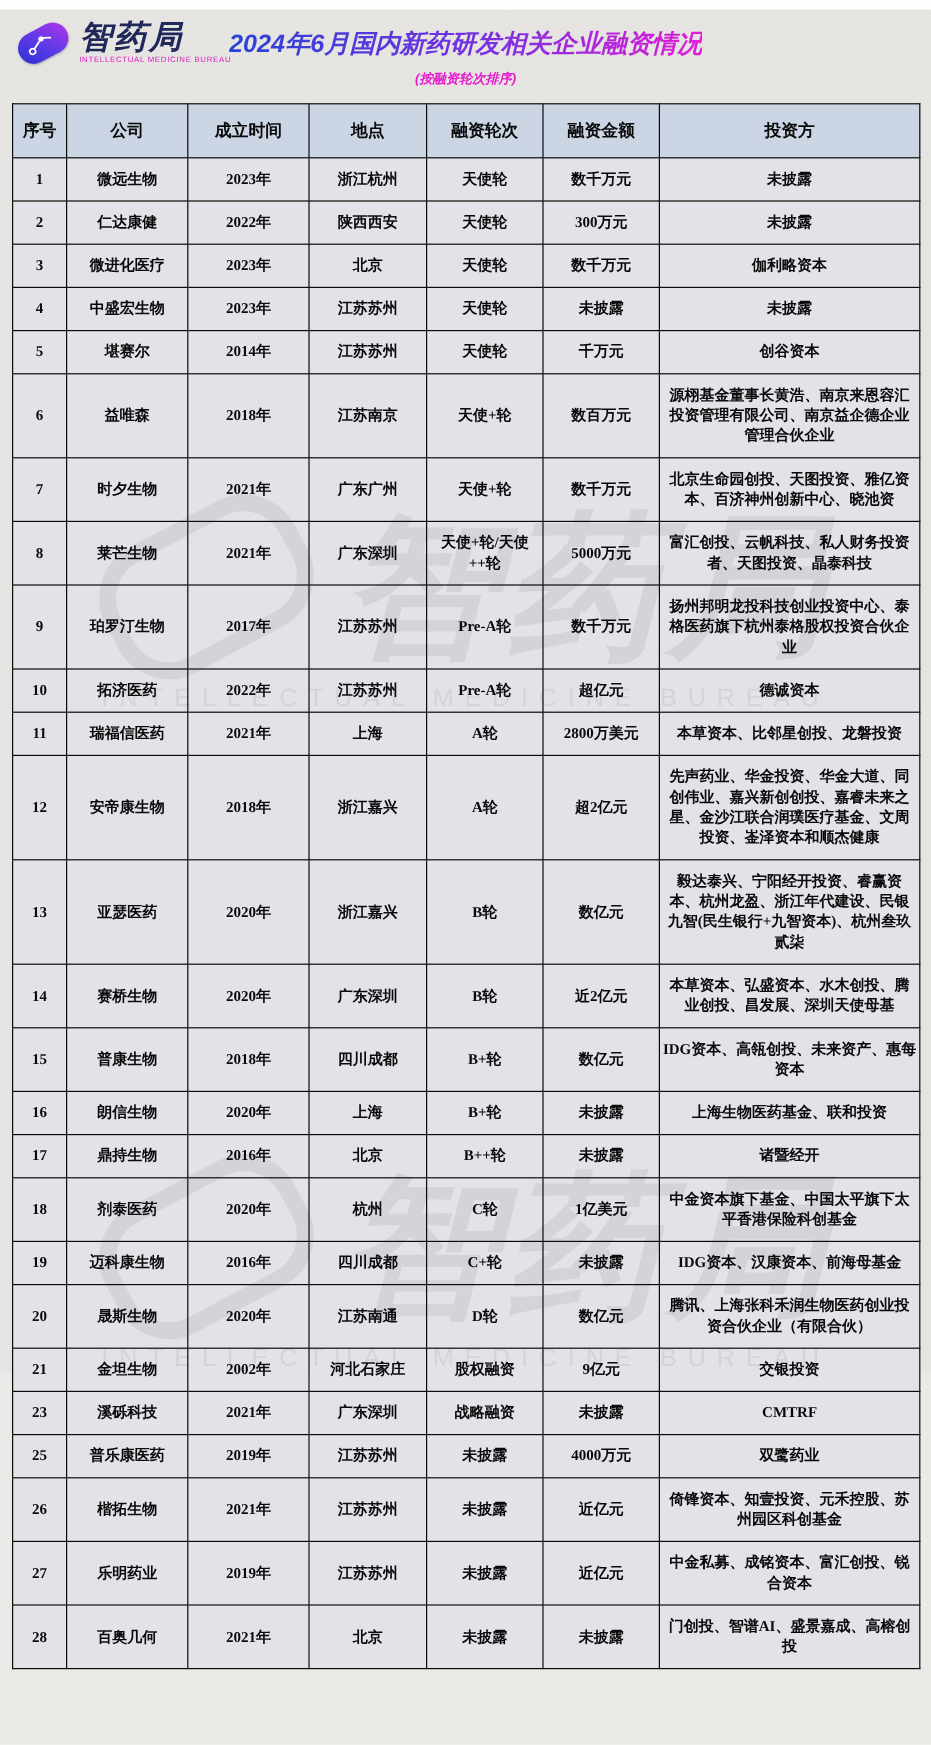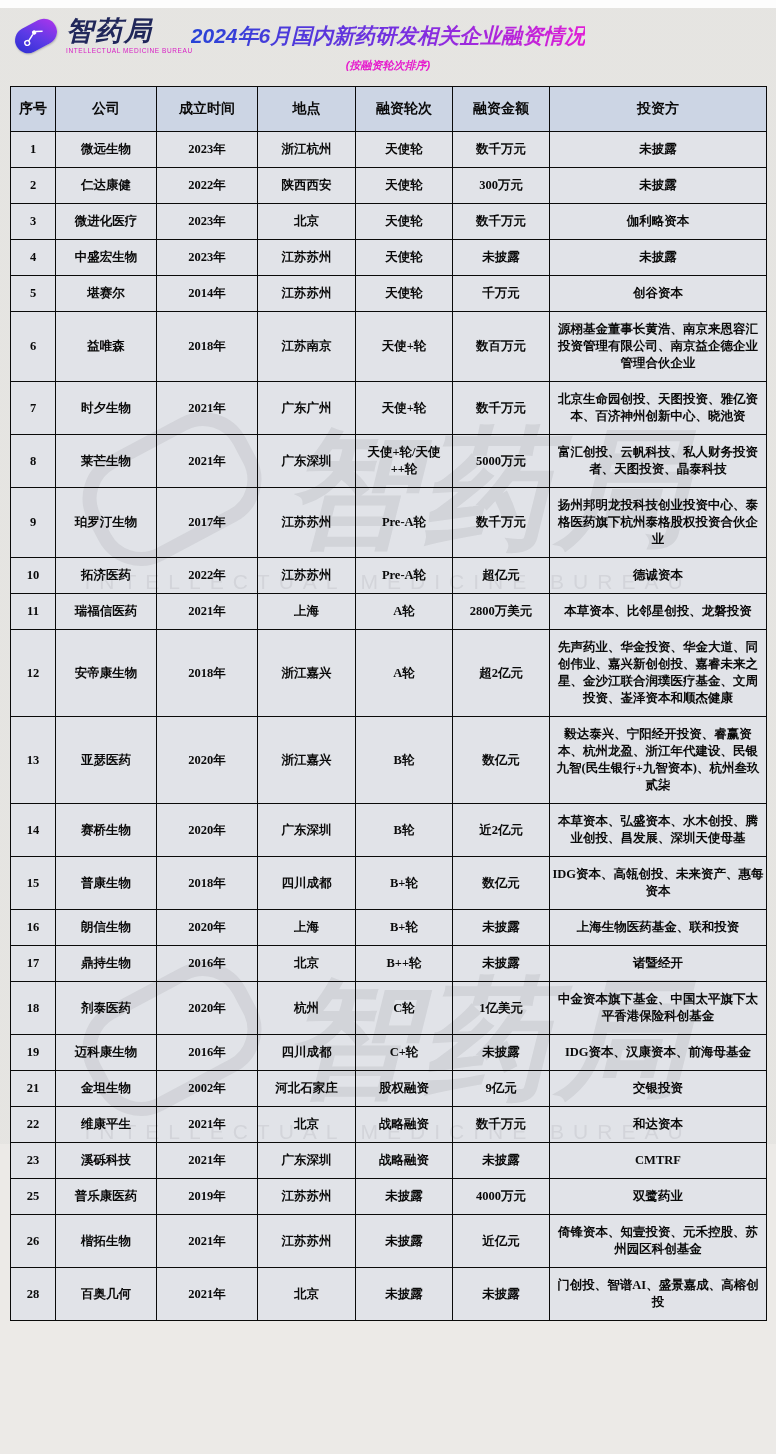--- a/index.html
+++ b/index.html
@@ -299,38 +299,38 @@
           <tr>
             <td>19</td>
             <td>迈科康生物</td>
             <td>2016年</td>
             <td>四川成都</td>
             <td>C+轮</td>
             <td>未披露</td>
             <td class="cell-investors-pad">IDG资本、汉康资本、前海母基金</td>
           </tr>
           <tr>
+            <td>20</td>
+            <td>晟斯生物</td>
+            <td>2020年</td>
+            <td>江苏南通</td>
+            <td>D轮</td>
+            <td>数亿元</td>
+            <td class="cell-investors-pad">腾讯、上海张科禾润生物医药创业投资合伙企业（有限合伙）</td>
+          </tr>
+          <tr>
             <td>21</td>
             <td>金坦生物</td>
             <td>2002年</td>
             <td>河北石家庄</td>
             <td>股权融资</td>
             <td>9亿元</td>
             <td class="cell-investors-pad">交银投资</td>
           </tr>
           <tr>
-            <td>22</td>
-            <td>维康平生</td>
-            <td>2021年</td>
-            <td>北京</td>
-            <td>战略融资</td>
-            <td>数千万元</td>
-            <td class="cell-investors-pad">和达资本</td>
-          </tr>
-          <tr>
             <td>23</td>
             <td>溪砾科技</td>
             <td>2021年</td>
             <td>广东深圳</td>
             <td>战略融资</td>
             <td>未披露</td>
             <td class="cell-investors-pad">CMTRF</td>
           </tr>
           <tr>
             <td>25</td>
@@ -344,20 +344,29 @@
           <tr>
             <td>26</td>
             <td>楷拓生物</td>
             <td>2021年</td>
             <td>江苏苏州</td>
             <td>未披露</td>
             <td>近亿元</td>
             <td class="cell-investors-pad">倚锋资本、知壹投资、元禾控股、苏州园区科创基金</td>
           </tr>
           <tr>
+            <td>27</td>
+            <td>乐明药业</td>
+            <td>2019年</td>
+            <td>江苏苏州</td>
+            <td>未披露</td>
+            <td>近亿元</td>
+            <td class="cell-investors-pad">中金私募、成铭资本、富汇创投、锐合资本</td>
+          </tr>
+          <tr>
             <td>28</td>
             <td>百奥几何</td>
             <td>2021年</td>
             <td>北京</td>
             <td>未披露</td>
             <td>未披露</td>
             <td class="cell-investors-pad">门创投、智谱AI、盛景嘉成、高榕创投</td>
           </tr>
         </tbody>
 

